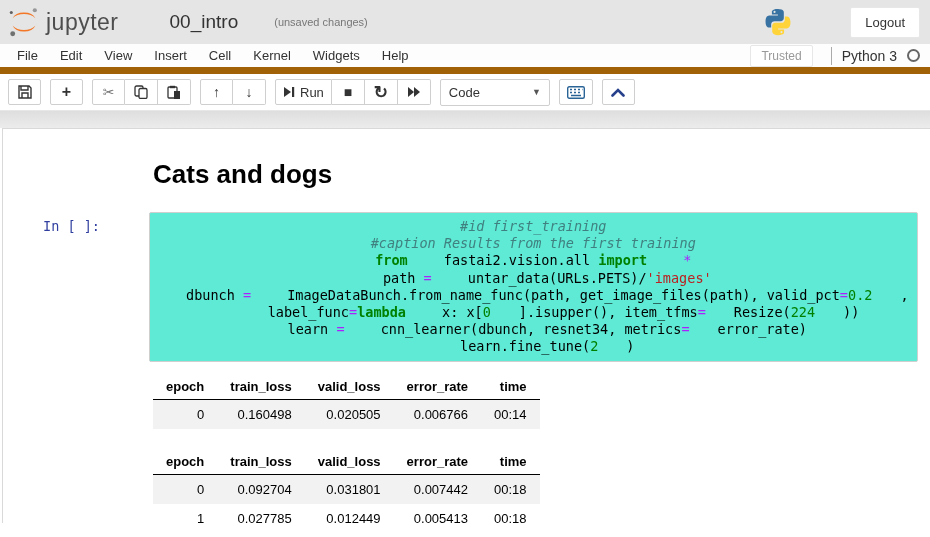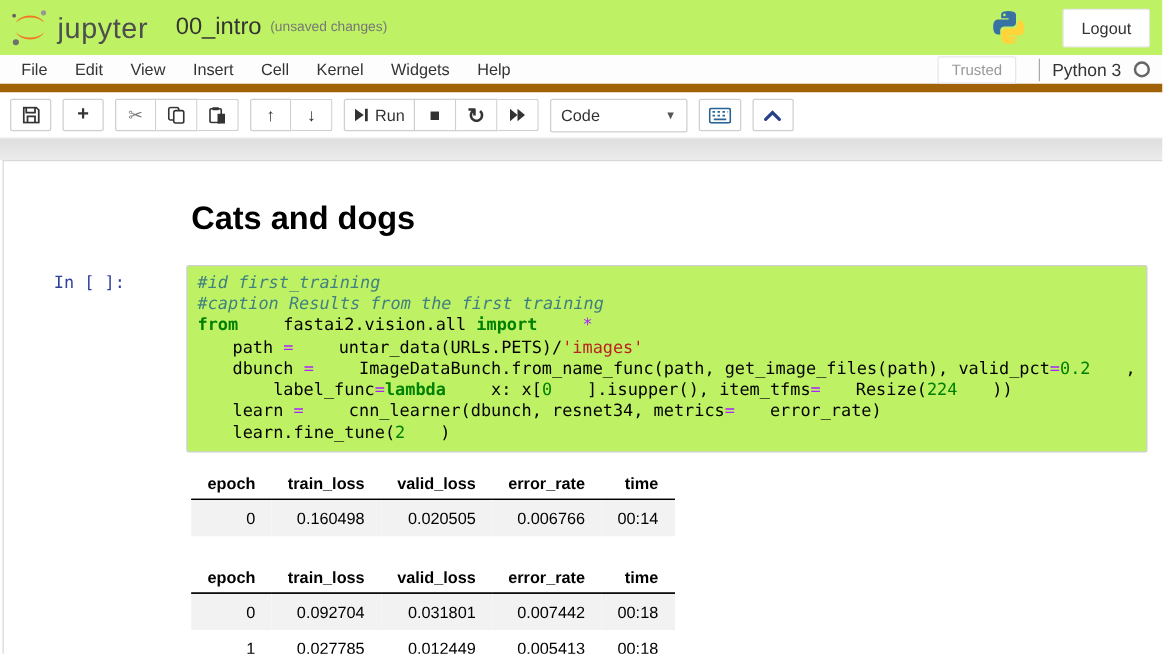--- a/index.html
+++ b/index.html
@@ -1,20 +1,20 @@
 <!DOCTYPE html>
 <html><head>
 <meta charset="utf-8">
 <style>
   * { box-sizing: border-box; margin: 0; padding: 0; }
   html,body { width:930px; height:537px; overflow:hidden; }
   body { font-family:"Liberation Sans", sans-serif; background:#fff; color:#333; }
 
   
-  .nb-header { height:44px; display:flex; align-items:center; padding:0 10px 0 8px; background:#bef264; }
+  .nb-header { height:44px; display:flex; align-items:center; padding:0 10px 0 8px; background:#e5e5e5;gap:29px; }
   .logo-wrap { display:flex; align-items:center; gap:6px; cursor:pointer; }
   .logo-text { font-size:23px; color:#4e4e4e; letter-spacing:0.5px; font-family:"Liberation Sans",sans-serif; }
   .nb-title { margin-left:22px; font-size:19px; color:#333; }
   .checkpoint { margin-left:7px; font-size:11px; color:#777; }
   .header-spacer { flex:1; }
   .logout-btn { border:1px solid #e7e7e7; background:#fff; border-radius:2px; padding:7px 14px; font-size:13px; color:#333; cursor:pointer; }
   .py-logo { margin-right:28px; }
 
   
   .menubar { height:30px; display:flex; align-items:center; border-bottom:7px solid #a16207; background:#fdfdfd; padding:0 10px 0 6px; }
@@ -43,21 +43,21 @@
   .site-strip { height:17px; background:linear-gradient(#dedede,#ececec); }
   .notebook { background:#fff; border-left:1px solid #d9d9d9; border-top:1px solid #d9d9d9; margin-left:2px; height:395px; overflow:hidden; }
 
   
   .md-cell { padding:30px 0 8px 150px; cursor:pointer; }
   .md-cell h1 { font-size:26px; font-weight:bold; color:#000; font-family:"Liberation Sans",sans-serif; }
 
   
   .code-cell { display:flex; margin-top:14px; padding-right:20px; }
   .prompt { width:146px; text-align:center; padding:6px 9px 0 0; font-family:"DejaVu Sans Mono",monospace; font-size:13.5px; color:#303F9F; flex:none; }
-  .input-area { flex:1; border:1px solid #cfcfcf; border-radius:2px; background:#bef264; padding:5px 8px; cursor:text; }
+  .input-area { flex:1; border:1px solid #cfcfcf; border-radius:2px; background:#5eead4; padding:5px 8px; cursor:text;text-align:center; }
   .code-line { font-family:"DejaVu Sans Mono",monospace; font-size:13.5px; line-height:17.2px; white-space:pre; color:#000; }
   .tok-c { color:#408080; font-style:italic; }
   .tok-k { color:#008000; font-weight:bold; }
   .tok-o { color:#AA22FF; }
   .tok-s { color:#BA2121; }
   .tok-n { color:#008000; }
   .tok-p { color:#000;padding-left:28px; }
 
   
   .output-area { margin:12px 0 0 150px; }

